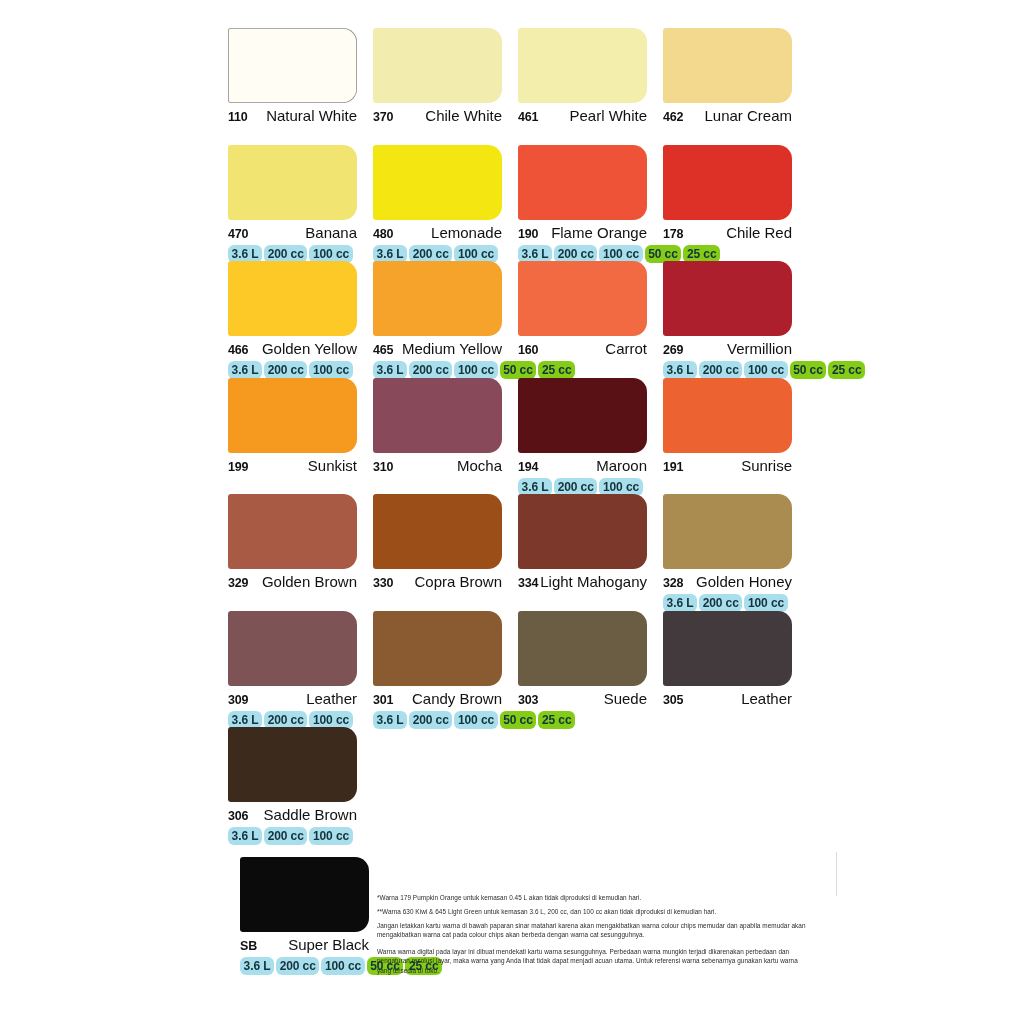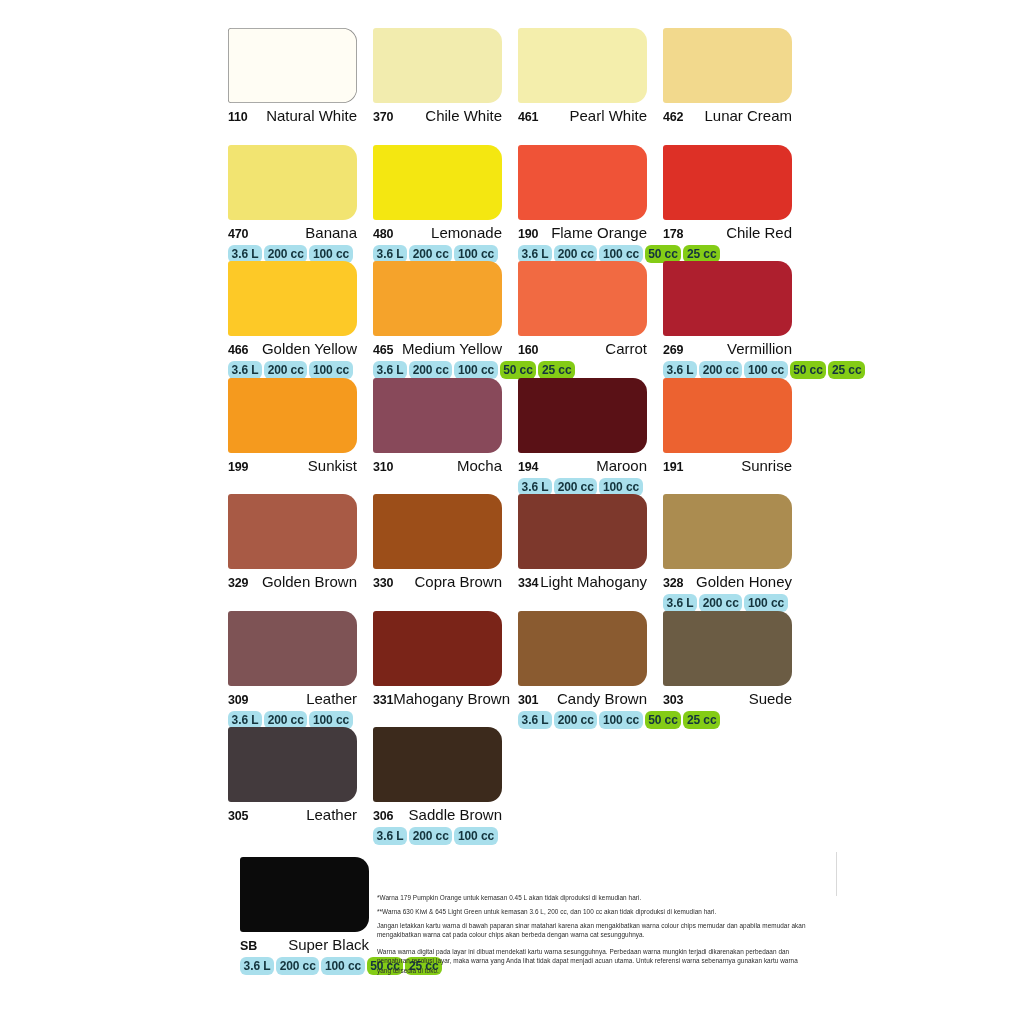--- a/index.html
+++ b/index.html
@@ -314,27 +314,20 @@
           <span class="code">309</span>
           <span class="cname">Leather</span>
         </div>
         <div class="badges">
           <span class="badge blue">3.6 L</span>
           <span class="badge blue">200 cc</span>
           <span class="badge blue">100 cc</span>
         </div>
       </div>
       <div class="cell">
-        <div class="swatch" style="background: rgb(122, 36, 24);"></div>
-        <div class="meta">
-          <span class="code">331</span>
-          <span class="cname">Mahogany Brown</span>
-        </div>
-      </div>
-      <div class="cell">
         <div class="swatch" style="background: rgb(138, 91, 48);"></div>
         <div class="meta">
           <span class="code">301</span>
           <span class="cname">Candy Brown</span>
         </div>
         <div class="badges">
           <span class="badge blue">3.6 L</span>
           <span class="badge blue">200 cc</span>
           <span class="badge blue">100 cc</span>
           <span class="badge green">50 cc</span>

